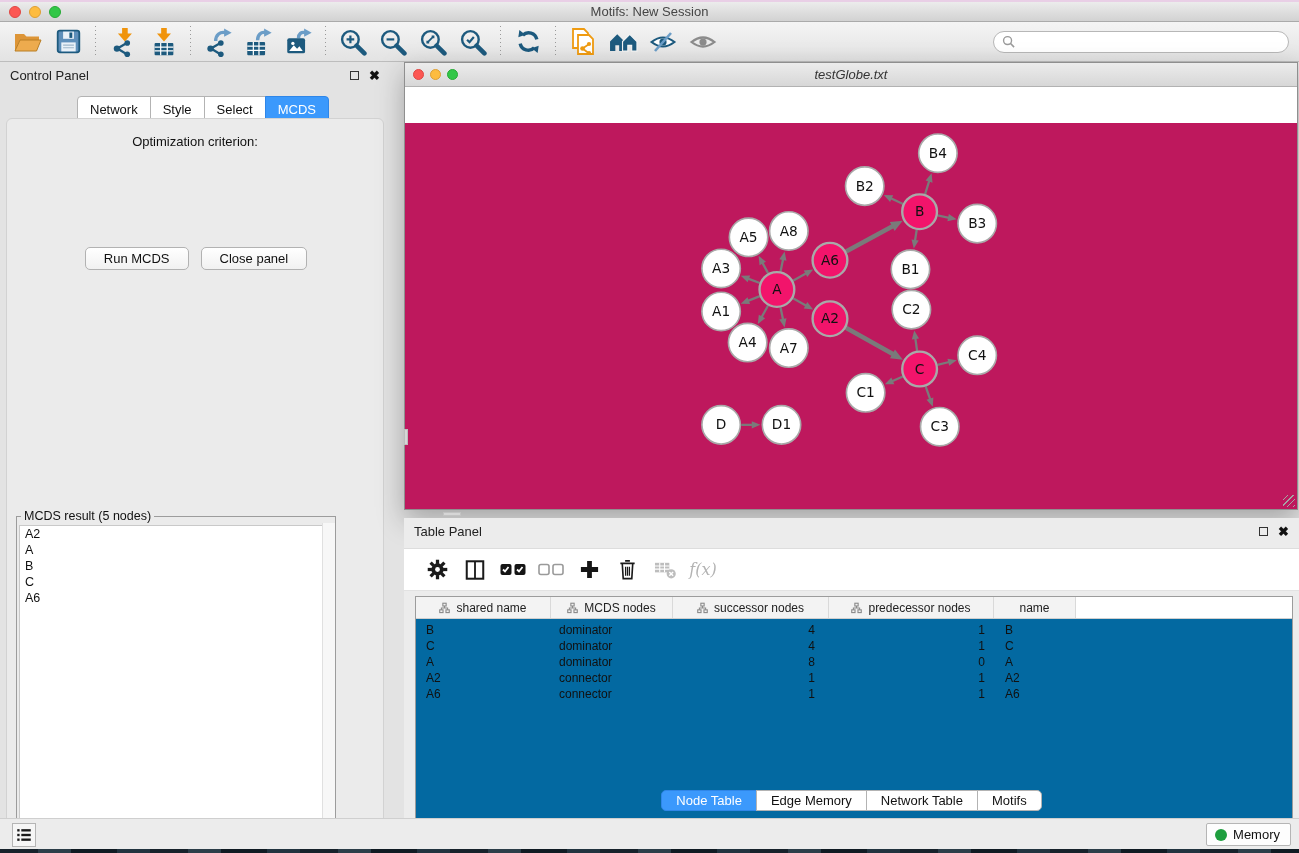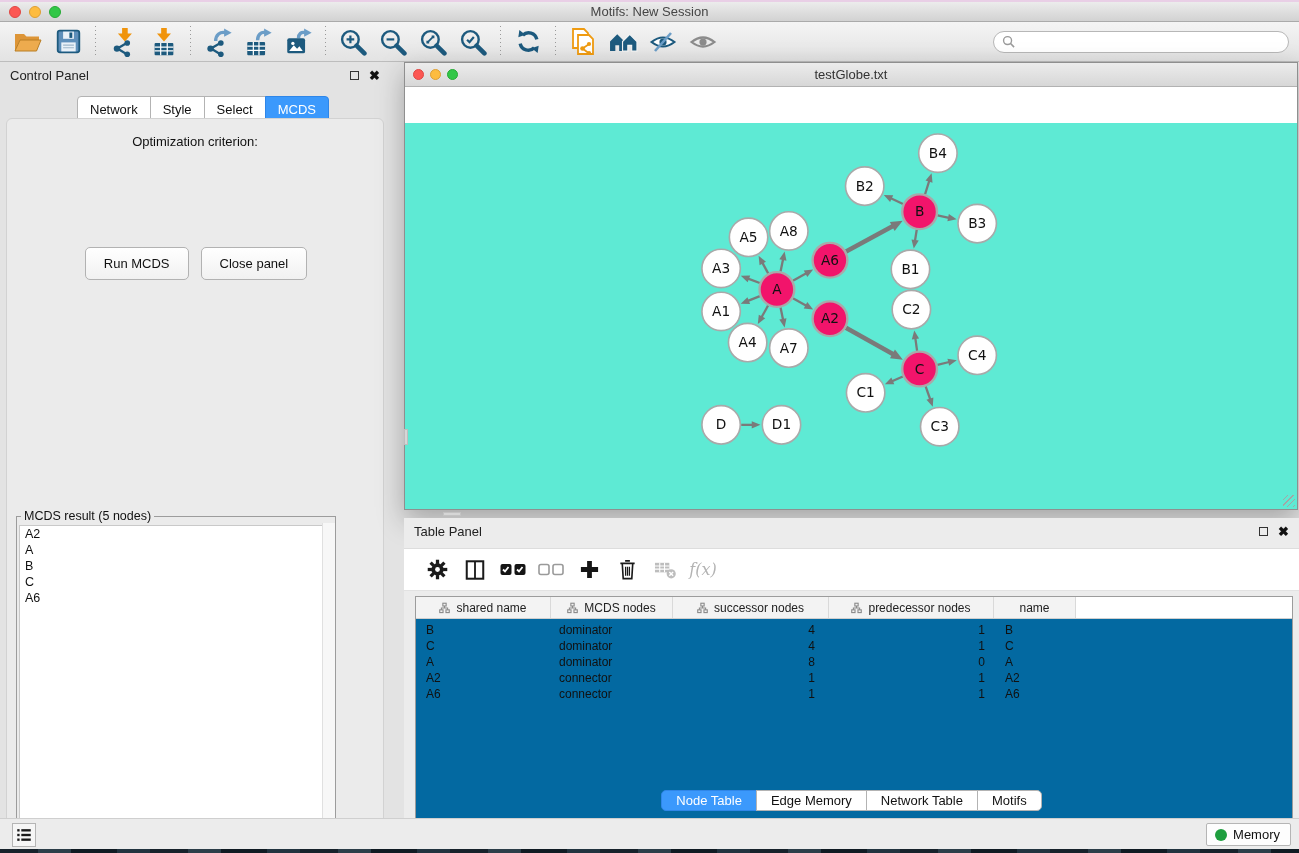--- a/index.html
+++ b/index.html
@@ -47,39 +47,39 @@
   .opt-label { text-align:center; margin-top:15px; font-size:13px; color:#111; }
   .criterion { position:absolute; left:36px; top:93px; width:314px; height:24px; background:#fff;
     border:1px solid #b2b2b2; border-radius:4px; display:flex; align-items:center; cursor:pointer; }
   .criterion .val { flex:1; font-size:13px; color:#111; padding-left:9px; white-space:nowrap; }
   .stepper { width:21px; height:22px; border-radius:3px; margin-right:1px;
     background:linear-gradient(#6cb2fd,#2f86f6); display:flex; flex-direction:column;
     align-items:center; justify-content:center; gap:2px; }
   .stepper .up { width:0; height:0; border-left:4px solid transparent; border-right:4px solid transparent; border-bottom:5px solid #fff; }
   .stepper .down { width:0; height:0; border-left:4px solid transparent; border-right:4px solid transparent; border-top:5px solid #fff; }
   .cp-buttons { position:absolute; left:0; top:128px; width:378px; display:flex; justify-content:center; gap:12px; }
-  .btn { height:33px; padding:0 18px; font-size:13px; color:#111; background:linear-gradient(#fff,#f1f1f1);
+  .btn { height:23px; padding:0 18px; font-size:13px; color:#111; background:linear-gradient(#fff,#f1f1f1);
     border:1px solid #b2b2b2; border-radius:5px; cursor:pointer; font-family:"Liberation Sans",sans-serif; }
   .result-box { position:absolute; left:9px; top:390px; width:320px; height:340px;
     border:1px solid #9c9c9c; padding:0; }
   .result-box legend { font-size:12.5px; color:#111; margin-left:4px; padding:0 3px; }
   .result-list { position:absolute; left:2px; top:2px; right:2px; bottom:2px; background:#fff;
     border:1px solid #c9c9c9; overflow:hidden; }
   .result-item { font-size:12.5px; color:#111; padding:1px 0 1px 5px; height:16px; cursor:default; }
   .result-scroll { position:absolute; right:0; top:0; bottom:0; width:13px; background:#f7f7f7; border-left:1px solid #e0e0e0; }
 
   
   .network-window { position:absolute; left:404px; top:62px; width:894px; height:448px;
     background:#fff; border:1px solid #8f8f8f; box-shadow:0 10px 26px rgba(0,0,0,.28); }
   .nw-titlebar { height:24px; background:linear-gradient(#ececec,#d7d7d7); border-bottom:1px solid #b2b2b2;
     display:flex; align-items:center; position:relative; }
   .nw-titlebar .lights { margin-left:8px; gap:6px; }
   .nw-titlebar .light { width:11px; height:11px; }
-  .nw-title { position:absolute; left:0; right:0; text-align:center; font-size:13px; color:#333; }
-  .nw-canvas { position:absolute; left:0; top:24px; right:0; bottom:0; background:#5eead4;margin-top:36px; }
+  .nw-title { position:absolute; left:0; right:0; text-align:center; font-size:13px; color:#333;font-style:italic; }
+  .nw-canvas { position:absolute; left:0; top:24px; right:0; bottom:0; background:#be185d;margin-top:36px; }
   .nw-canvas svg { position:absolute; left:0; top:0; width:100%; height:100%; }
   .nw-grip { position:absolute; right:2px; bottom:2px; width:12px; height:12px; cursor:nwse-resize;
     background:repeating-linear-gradient(135deg, transparent 0 3px, #a5a5a5 3px 4px); }
   .nub-v { position:absolute; left:-1px; top:366px; width:4px; height:16px; background:#d6d6d6; border:1px solid #bdbdbd; }
   .h-grip { position:absolute; left:443px; top:512px; width:18px; height:4px; background:#d6d6d6; border:1px solid #c2c2c2; }
 
   
   .table-panel { position:absolute; left:404px; top:518px; width:895px; height:300px; background:#ececec; }
   .tp-toolbar { position:absolute; left:0; top:30px; width:895px; height:43px; background:#fff;
     border-top:1px solid #ddd; border-bottom:1px solid #e2e2e2; display:flex; align-items:center; padding-left:16px; gap:4px; }

